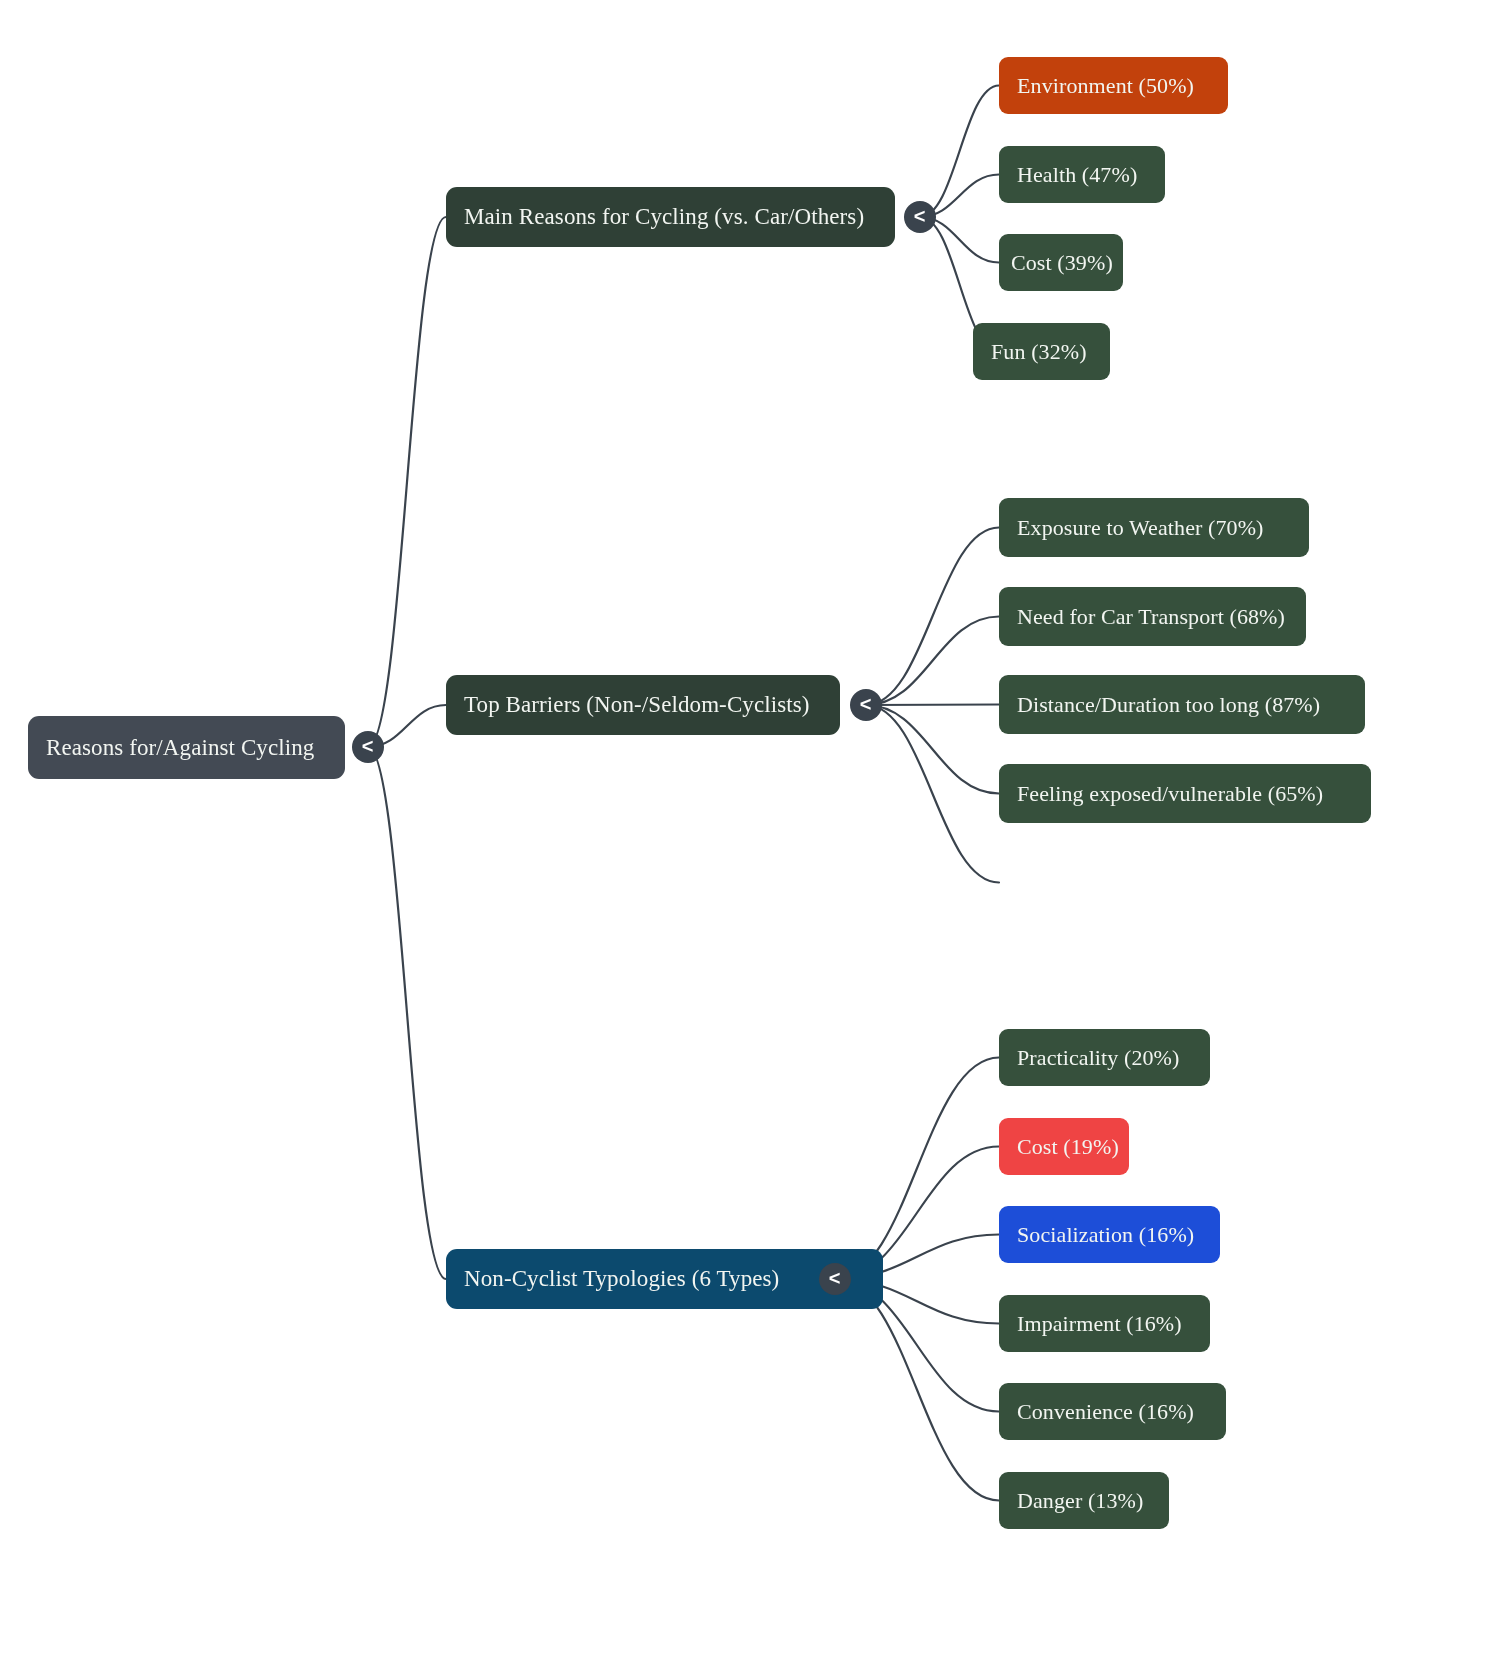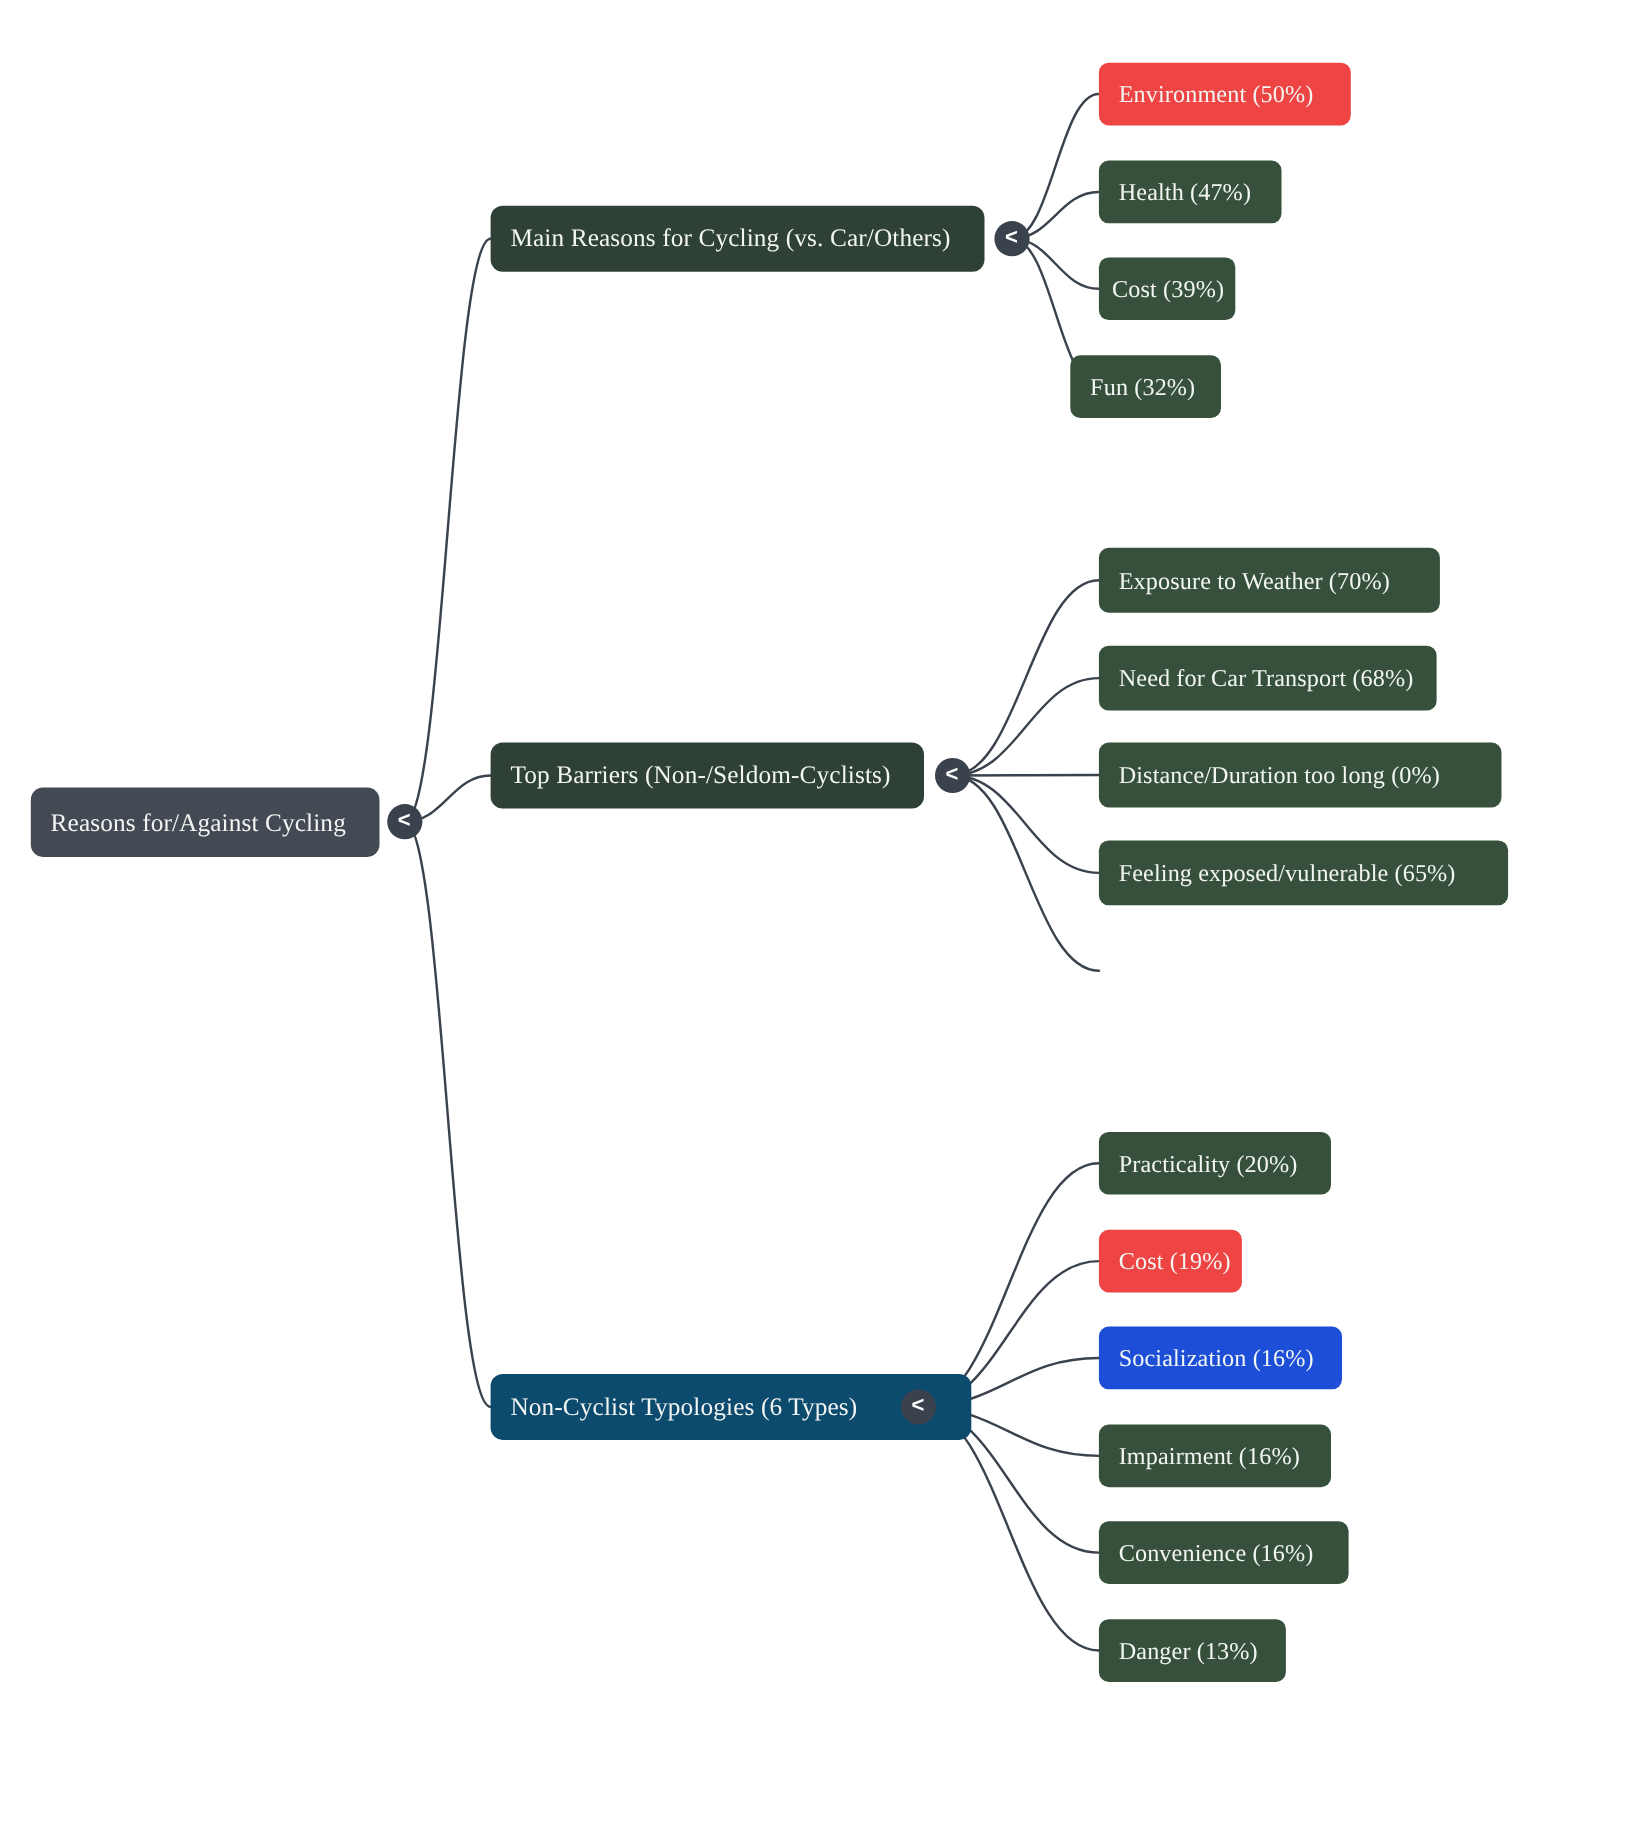--- a/index.html
+++ b/index.html
@@ -98,31 +98,31 @@
       <path d="M 835 1279 C 908.8 1279, 925.2 1500.5, 999 1500.5" fill="none" stroke="#3a434d" stroke-width="2.2" stroke-linecap="round"></path>
     </svg>
 <div class="node node-root" style="left: 28px; top: 716px; width: 317px; height: 63px; background: rgb(67, 74, 84);">Reasons for/Against Cycling</div>
     <div class="collapse-marker" style="left: 352px; top: 731px;">
       <span>&lt;</span>
     </div>
     <div class="node node-branch" style="left: 446px; top: 187px; width: 449px; height: 60px; background: rgb(47, 64, 54);">Main Reasons for Cycling (vs. Car/Others)</div>
     <div class="collapse-marker" style="left: 904px; top: 201px;">
       <span>&lt;</span>
     </div>
-    <div class="node node-leaf" style="left: 999px; top: 57px; width: 229px; height: 57px; background: #ef4444;">Environment (50%)</div>
+    <div class="node node-leaf" style="left: 999px; top: 57px; width: 229px; height: 57px; background: #c2410c;">Environment (50%)</div>
     <div class="node node-leaf" style="left: 999px; top: 146px; width: 166px; height: 57px; background: rgb(54, 80, 60);">Health (47%)</div>
     <div class="node node-leaf" style="left: 999px; top: 234px; width: 124px; height: 57px; background: rgb(54, 80, 60); padding-left: 12px;">Cost (39%)</div>
     <div class="node node-leaf" style="left: 973px; top: 323px; width: 137px; height: 57px; background: rgb(54, 80, 60);">Fun (32%)</div>
     <div class="node node-branch" style="left: 446px; top: 675px; width: 394px; height: 60px; background: rgb(47, 64, 54);">Top Barriers (Non-/Seldom-Cyclists)</div>
     <div class="collapse-marker" style="left: 850px; top: 689px;">
       <span>&lt;</span>
     </div>
     <div class="node node-leaf" style="left: 999px; top: 498px; width: 310px; height: 59px; background: rgb(54, 80, 60);">Exposure to Weather (70%)</div>
     <div class="node node-leaf" style="left: 999px; top: 587px; width: 307px; height: 59px; background: rgb(54, 80, 60);">Need for Car Transport (68%)</div>
-    <div class="node node-leaf" style="left: 999px; top: 675px; width: 366px; height: 59px; background: rgb(54, 80, 60);">Distance/Duration too long (0%)</div>
+    <div class="node node-leaf" style="left: 999px; top: 675px; width: 366px; height: 59px; background: rgb(54, 80, 60);">Distance/Duration too long (87%)</div>
     <div class="node node-leaf" style="left: 999px; top: 764px; width: 372px; height: 59px; background: rgb(54, 80, 60);">Feeling exposed/vulnerable (65%)</div>
     <div class="node node-branch" style="left: 446px; top: 1249px; width: 437px; height: 60px; background: #0c4a6e;">Non-Cyclist Typologies (6 Types)</div>
     <div class="collapse-marker" style="left: 819px; top: 1263px;">
       <span>&lt;</span>
     </div>
     <div class="node node-leaf" style="left: 999px; top: 1029px; width: 211px; height: 57px; background: rgb(54, 80, 60);">Practicality (20%)</div>
     <div class="node node-leaf" style="left: 999px; top: 1118px; width: 130px; height: 57px; background: #ef4444;">Cost (19%)</div>
     <div class="node node-leaf" style="left: 999px; top: 1206px; width: 221px; height: 57px; background: #1d4ed8;">Socialization (16%)</div>
     <div class="node node-leaf" style="left: 999px; top: 1295px; width: 211px; height: 57px; background: rgb(54, 80, 60);">Impairment (16%)</div>
     <div class="node node-leaf" style="left: 999px; top: 1383px; width: 227px; height: 57px; background: rgb(54, 80, 60); text-align: right;">Convenience (16%)</div>

